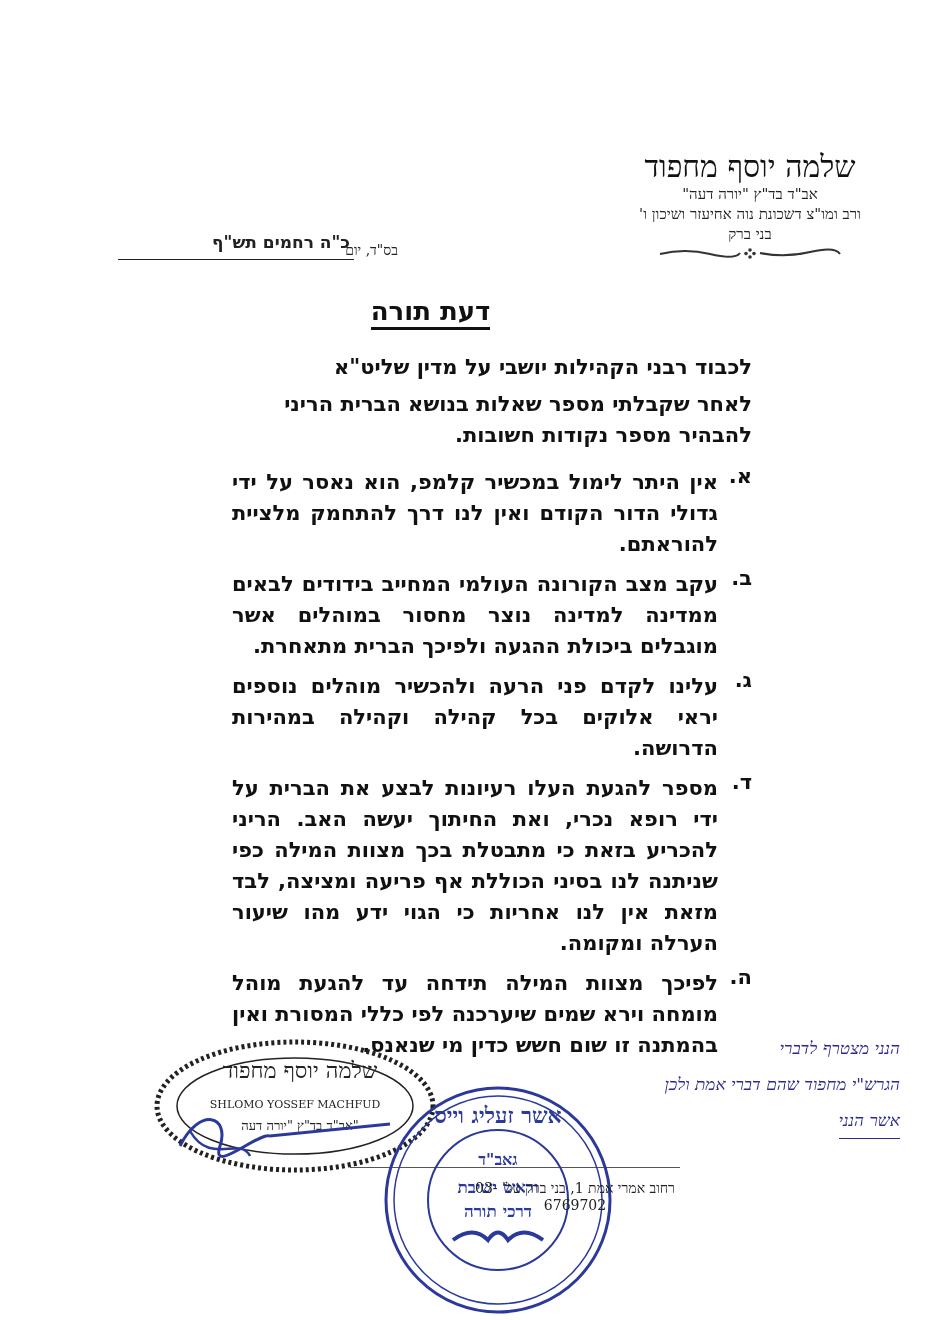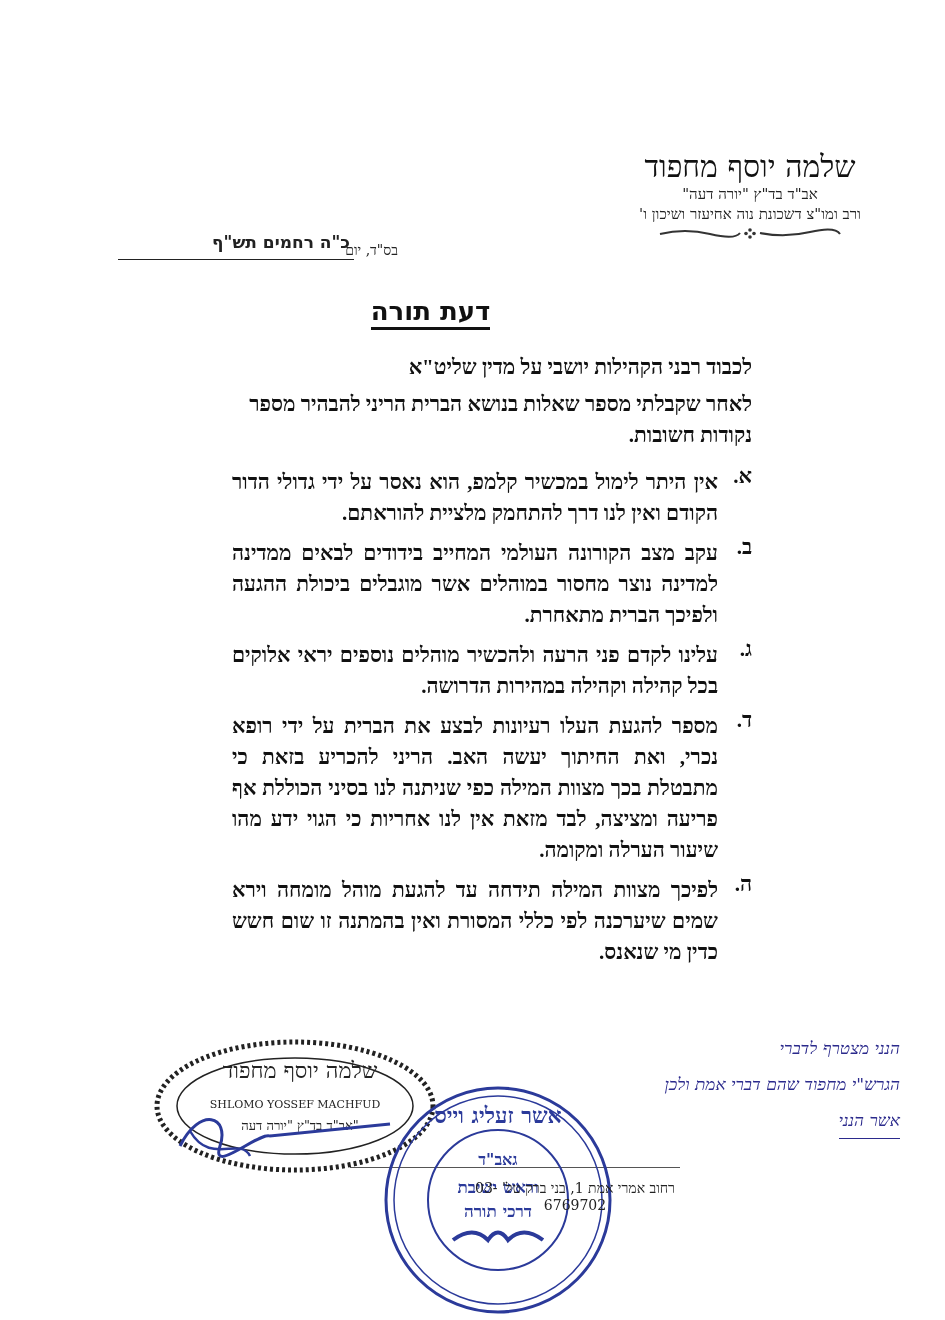--- a/index.html
+++ b/index.html
@@ -11,40 +11,41 @@
   .lh-name { font-family:"DejaVu Serif", serif; font-size:30px; line-height:34px; color:#111; }
   .lh-line { font-family:"DejaVu Serif", serif; font-size:15px; line-height:20px; color:#222; }
   .lh-line.wide { font-size:15px; white-space:nowrap; }
   .ornament { margin-top:2px; height:14px; }
   .date-row { position:absolute; top:242px; left:118px; width:280px; direction:rtl; font-size:14px; color:#222; }
   .date-row .prefix { font-family:"DejaVu Serif", serif; }
   .date-row .date-val { font-weight:bold; font-size:17px; position:absolute; right:48px; top:-10px; }
   .date-row .line { position:absolute; right:44px; left:0; top:17px; border-bottom:1.5px solid #222; }
   .title { position:absolute; top:296px; left:0; width:861px; text-align:center; direction:rtl; font-size:26px; font-weight:bold; }
   .title span { border-bottom:3px solid #111; padding-bottom:1px; }
-  .body { position:absolute; top:352px; left:232px; width:520px; direction:rtl; font-weight:bold; font-size:21px; line-height:31px; color:#111;font-family:Liberation Serif, serif; }
+  .body { position:absolute; top:352px; left:232px; width:520px; direction:rtl; font-weight:bold; font-size:21px; line-height:31px; color:#111; }
   .body p { margin:0; }
   .body .addr { margin-bottom:6px; }
   .body .intro { margin-bottom:10px; }
   .item { display:flex; flex-direction:row; margin-bottom:3px; }
   .item .letter { width:34px; flex:0 0 34px; }
   .item .text { flex:1; text-align:justify; text-align-last:right;margin-top:6px; }
   .stamp1 { position:absolute; left:150px; top:1036px; width:290px; height:140px; }
   .stamp2 { position:absolute; left:378px; top:1075px; width:240px; height:250px; }
   .handwriting { position:absolute; left:640px; top:1030px; width:260px; direction:rtl; font-family:"DejaVu Serif", serif; font-style:italic; color:#2b2a8c; font-size:17px; line-height:36px; text-align:right; }
   .footer { position:absolute; top:1180px; left:460px; width:230px; direction:rtl; font-size:14px; color:#222; font-family:"DejaVu Serif", serif;text-align:center; }
   .footer-line { position:absolute; top:1167px; left:350px; width:330px; border-bottom:1px solid #555; }
 </style>
 </head>
 <body>
 
 <div class="letterhead">
   <div class="lh-name">שלמה יוסף מחפוד</div>
   <div class="lh-line">אב"ד בד"ץ "יורה דעה"</div>
   <div class="lh-line wide">ורב ומו"צ דשכונת נוה אחיעזר ושיכון ו'</div>
+  <div class="lh-line">בני ברק</div>
   <svg class="ornament" width="190" height="14" viewBox="0 0 190 14">
     <path d="M5 8 Q30 2 55 8 T85 7" stroke="#333" stroke-width="2" fill="none"></path>
     <path d="M105 7 Q130 12 155 6 T185 8" stroke="#333" stroke-width="2" fill="none"></path>
     <circle cx="95" cy="4" r="1.8" fill="#333"></circle>
       <circle cx="95" cy="11" r="1.8" fill="#333"></circle>
     <circle cx="91" cy="7.5" r="1.8" fill="#333"></circle>
       <circle cx="99" cy="7.5" r="1.8" fill="#333"></circle>
   </svg>
 </div>
 

